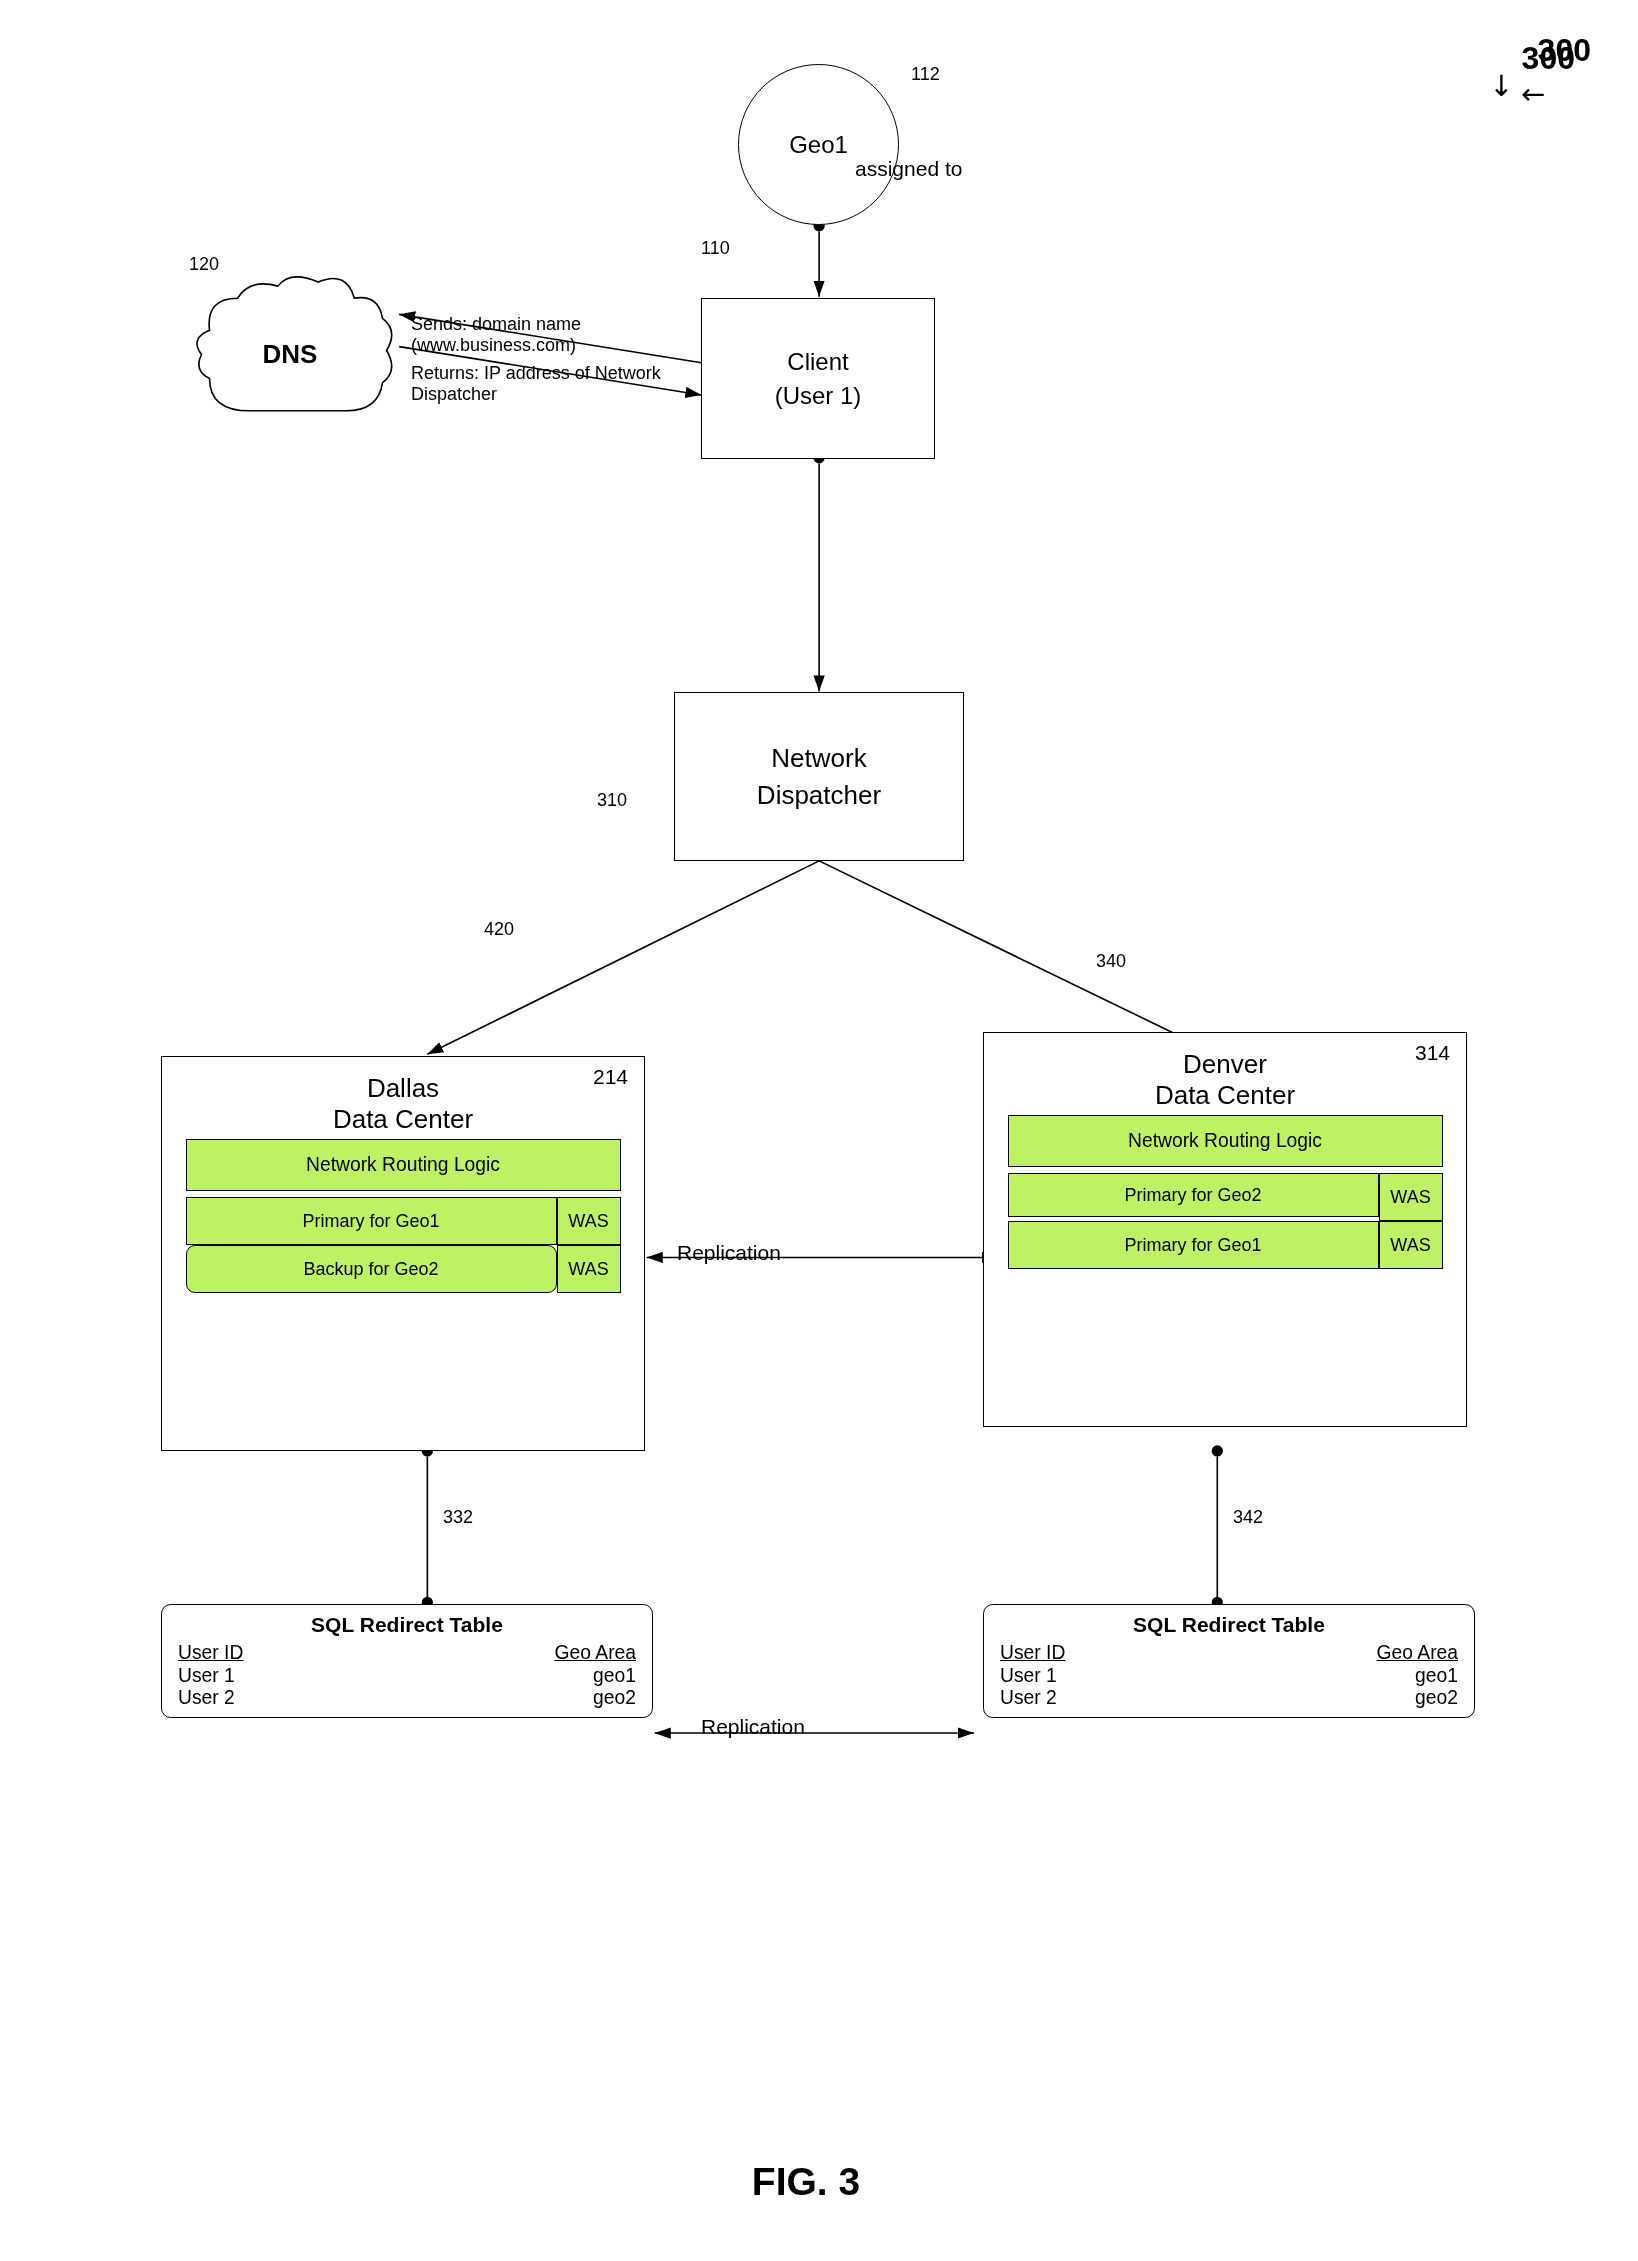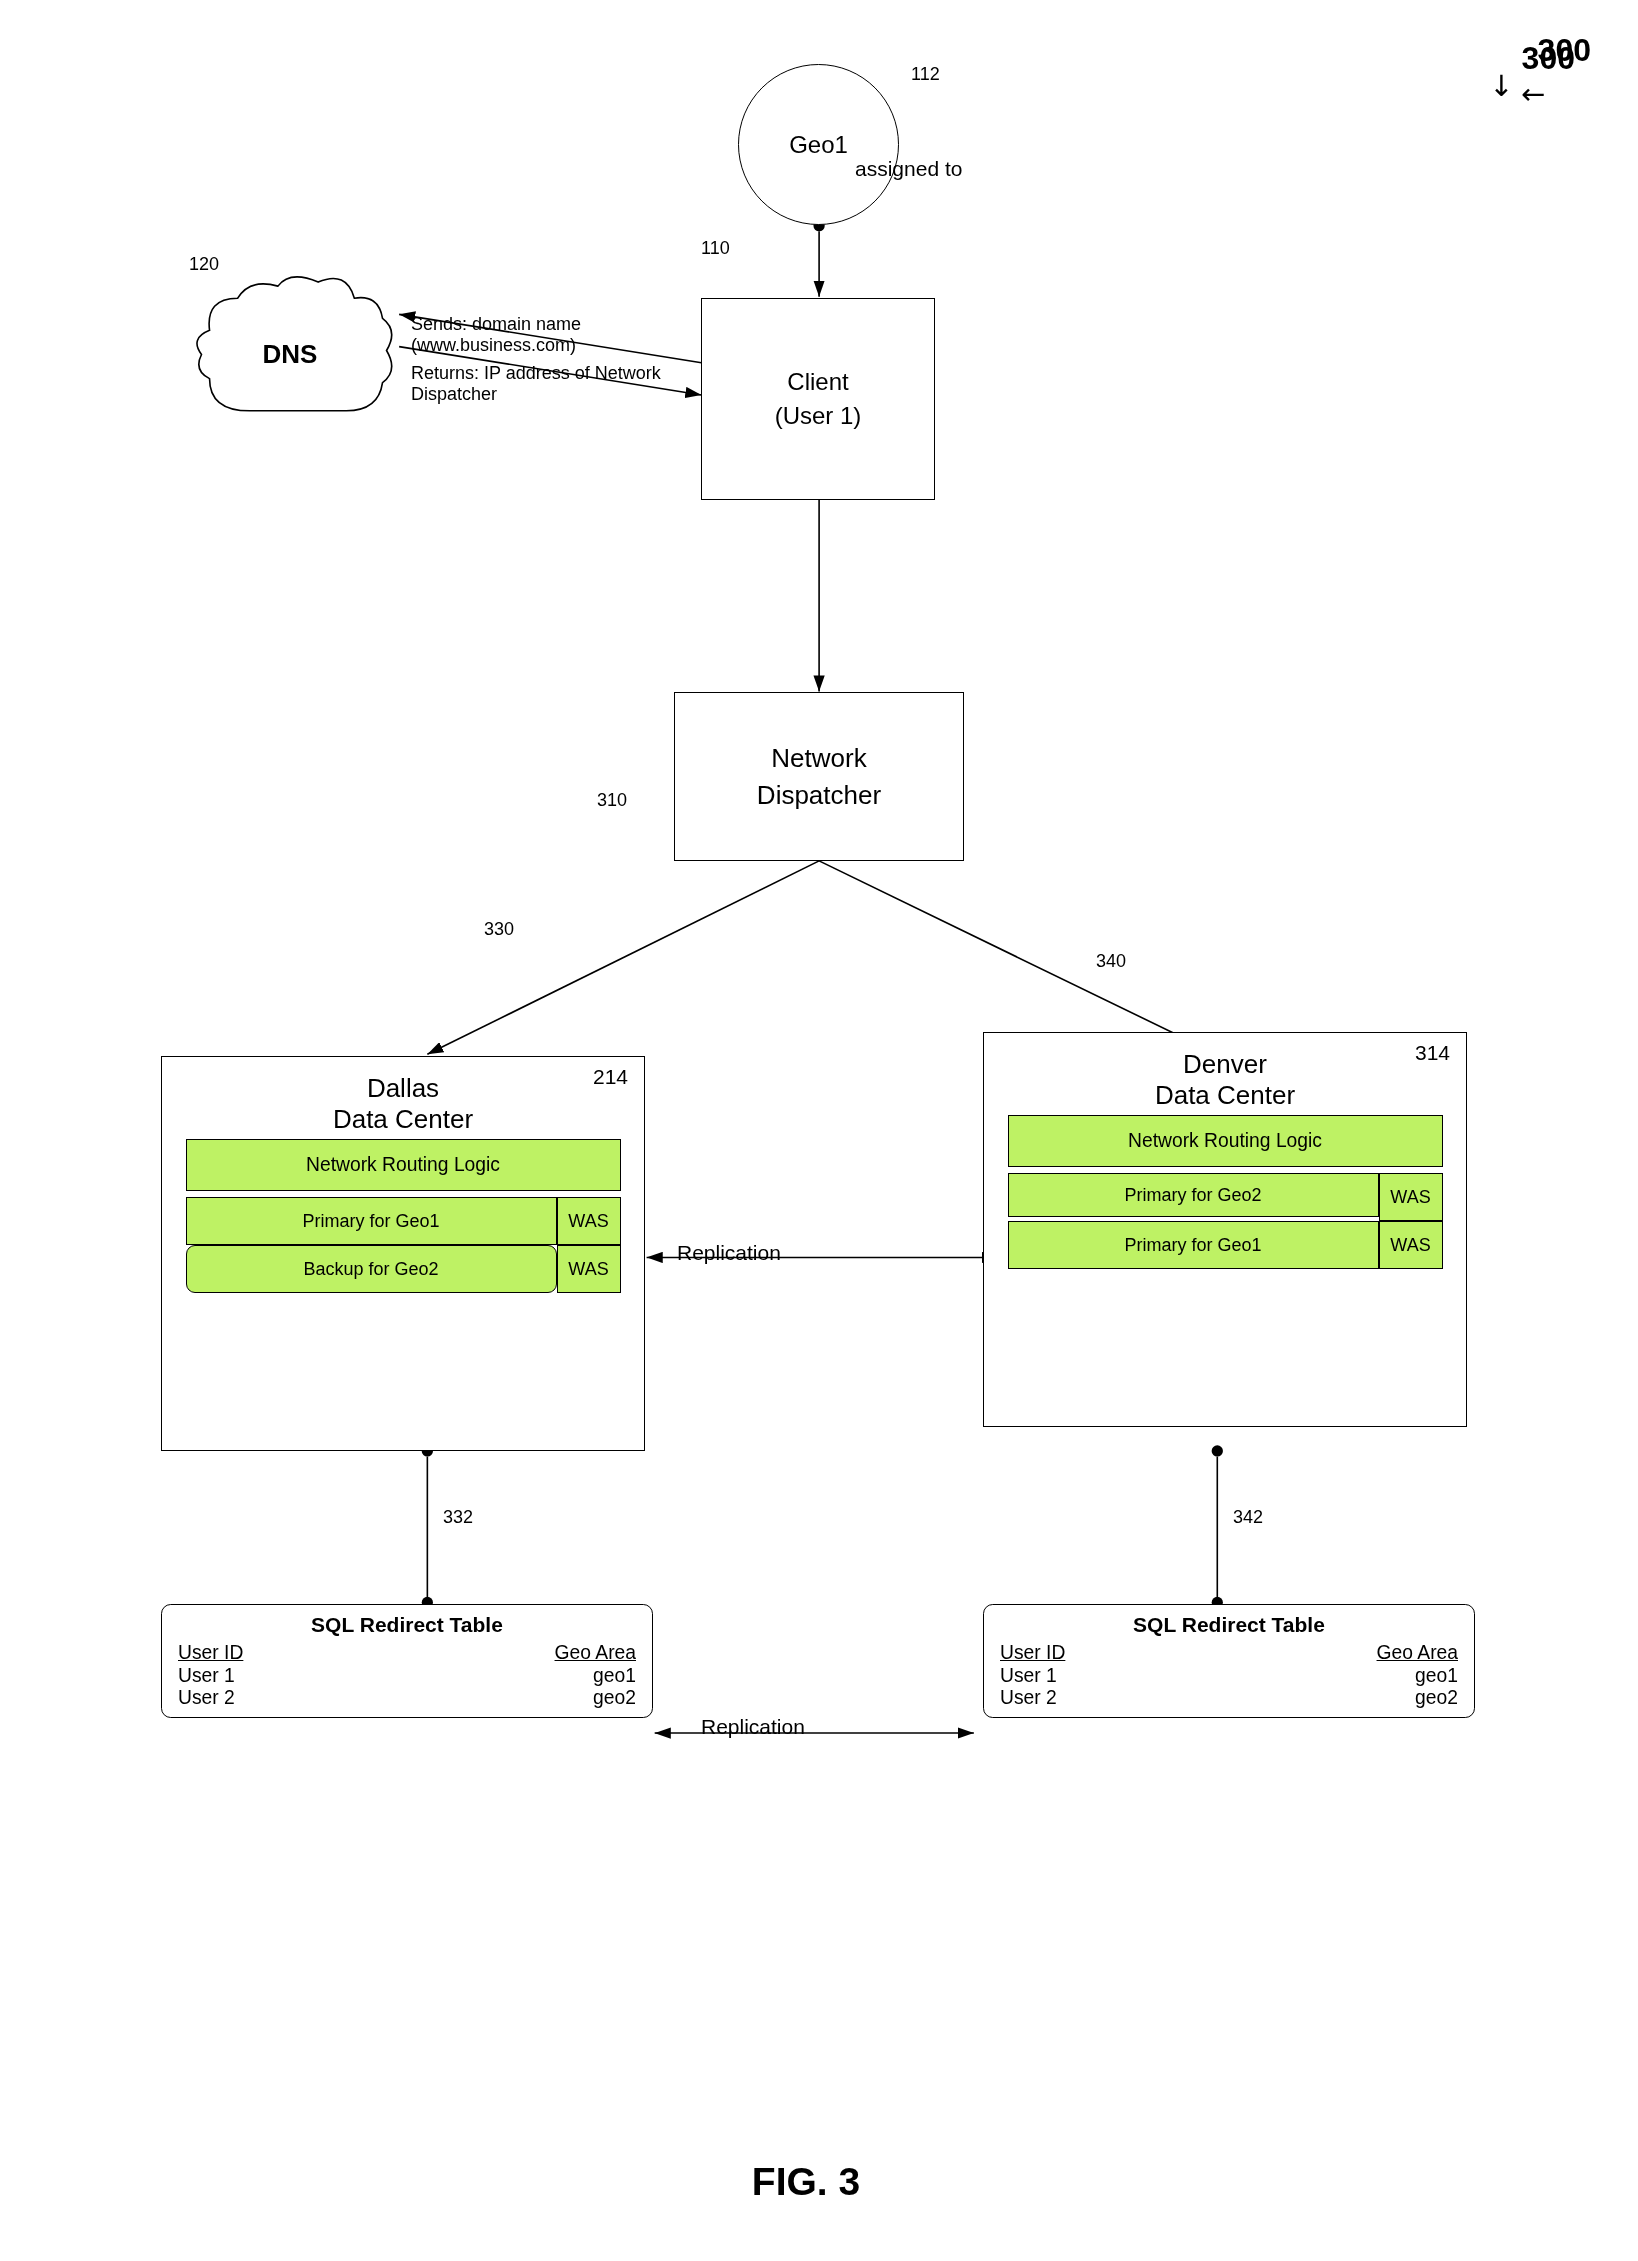--- a/index.html
+++ b/index.html
@@ -182,21 +182,21 @@
   <div class="circle" style="left:738px; top:64px; width:161px; height:161px;">
     <span>Geo1</span>
   </div>
 
   <div class="ref-num" style="left:911px; top:64px;">112</div>
 
   <div class="ref-num" style="left:701px; top:238px;">110</div>
 
   <div class="label" style="left:855px; top:157px; font-size:21px;">assigned to</div>
 
-  <div class="box" style="left:701px; top:298px; width:234px; height:202px; font-size:24px; line-height:1.4;">
+  <div class="box" style="left:701px; top:298px; width:234px; height:161px; font-size:24px; line-height:1.4;">
     <span>Client<br>(User 1)</span>
   </div>
 
   <div class="dns-cloud" style="left:185px; top:266px; width:210px; height:177px;">
     <svg width="210" height="177" viewBox="0 0 260 220">
       <path d="M80,180 Q30,180 30,140 Q10,130 20,110 Q5,90 30,80 Q25,40 65,40 Q80,15 115,25 Q130,5 165,20 Q200,5 210,40 Q240,35 245,65 Q265,80 250,105 Q265,130 245,145 Q240,180 200,180 Z" fill="#fff" stroke="#000" stroke-width="2"></path>
     </svg>
     <span class="dns-text">DNS</span>
   </div>
 
@@ -211,21 +211,21 @@
     <span>Returns: IP address of
 Network Dispatcher</span>
   </div>
 
   <div class="box" style="left:674px; top:692px; width:290px; height:169px; font-size:26px; line-height:1.4;">
     <span>Network<br>Dispatcher</span>
   </div>
 
   <div class="ref-num" style="left:597px; top:790px;">310</div>
 
-  <div class="ref-num" style="left:484px; top:919px;">330</div>
+  <div class="ref-num" style="left:484px; top:919px;">420</div>
 
   <div class="ref-num" style="left:1096px; top:919px;margin-top:32px;">340</div>
 
   <div class="box" style="left:161px; top:1056px; width:484px; height:395px; font-size:24px; flex-direction:column; justify-content:flex-start; padding:8px;">
     <div style="font-size:26px; font-weight:normal; text-align:center; margin-top:8px; margin-bottom:4px;">Dallas<br>Data Center</div>
     <div class="ref-num" style="position: absolute; font-size: 21px; align-self: flex-end; margin-right: 8px; margin-bottom: 4px; top: 8px; right: 8px;">214</div>
 
     <div class="box-inner" style="position:relative; width:435px; height:52px; margin-bottom:6.4px; font-size:19.3px;">
       <span>Network Routing Logic</span>
     </div>

